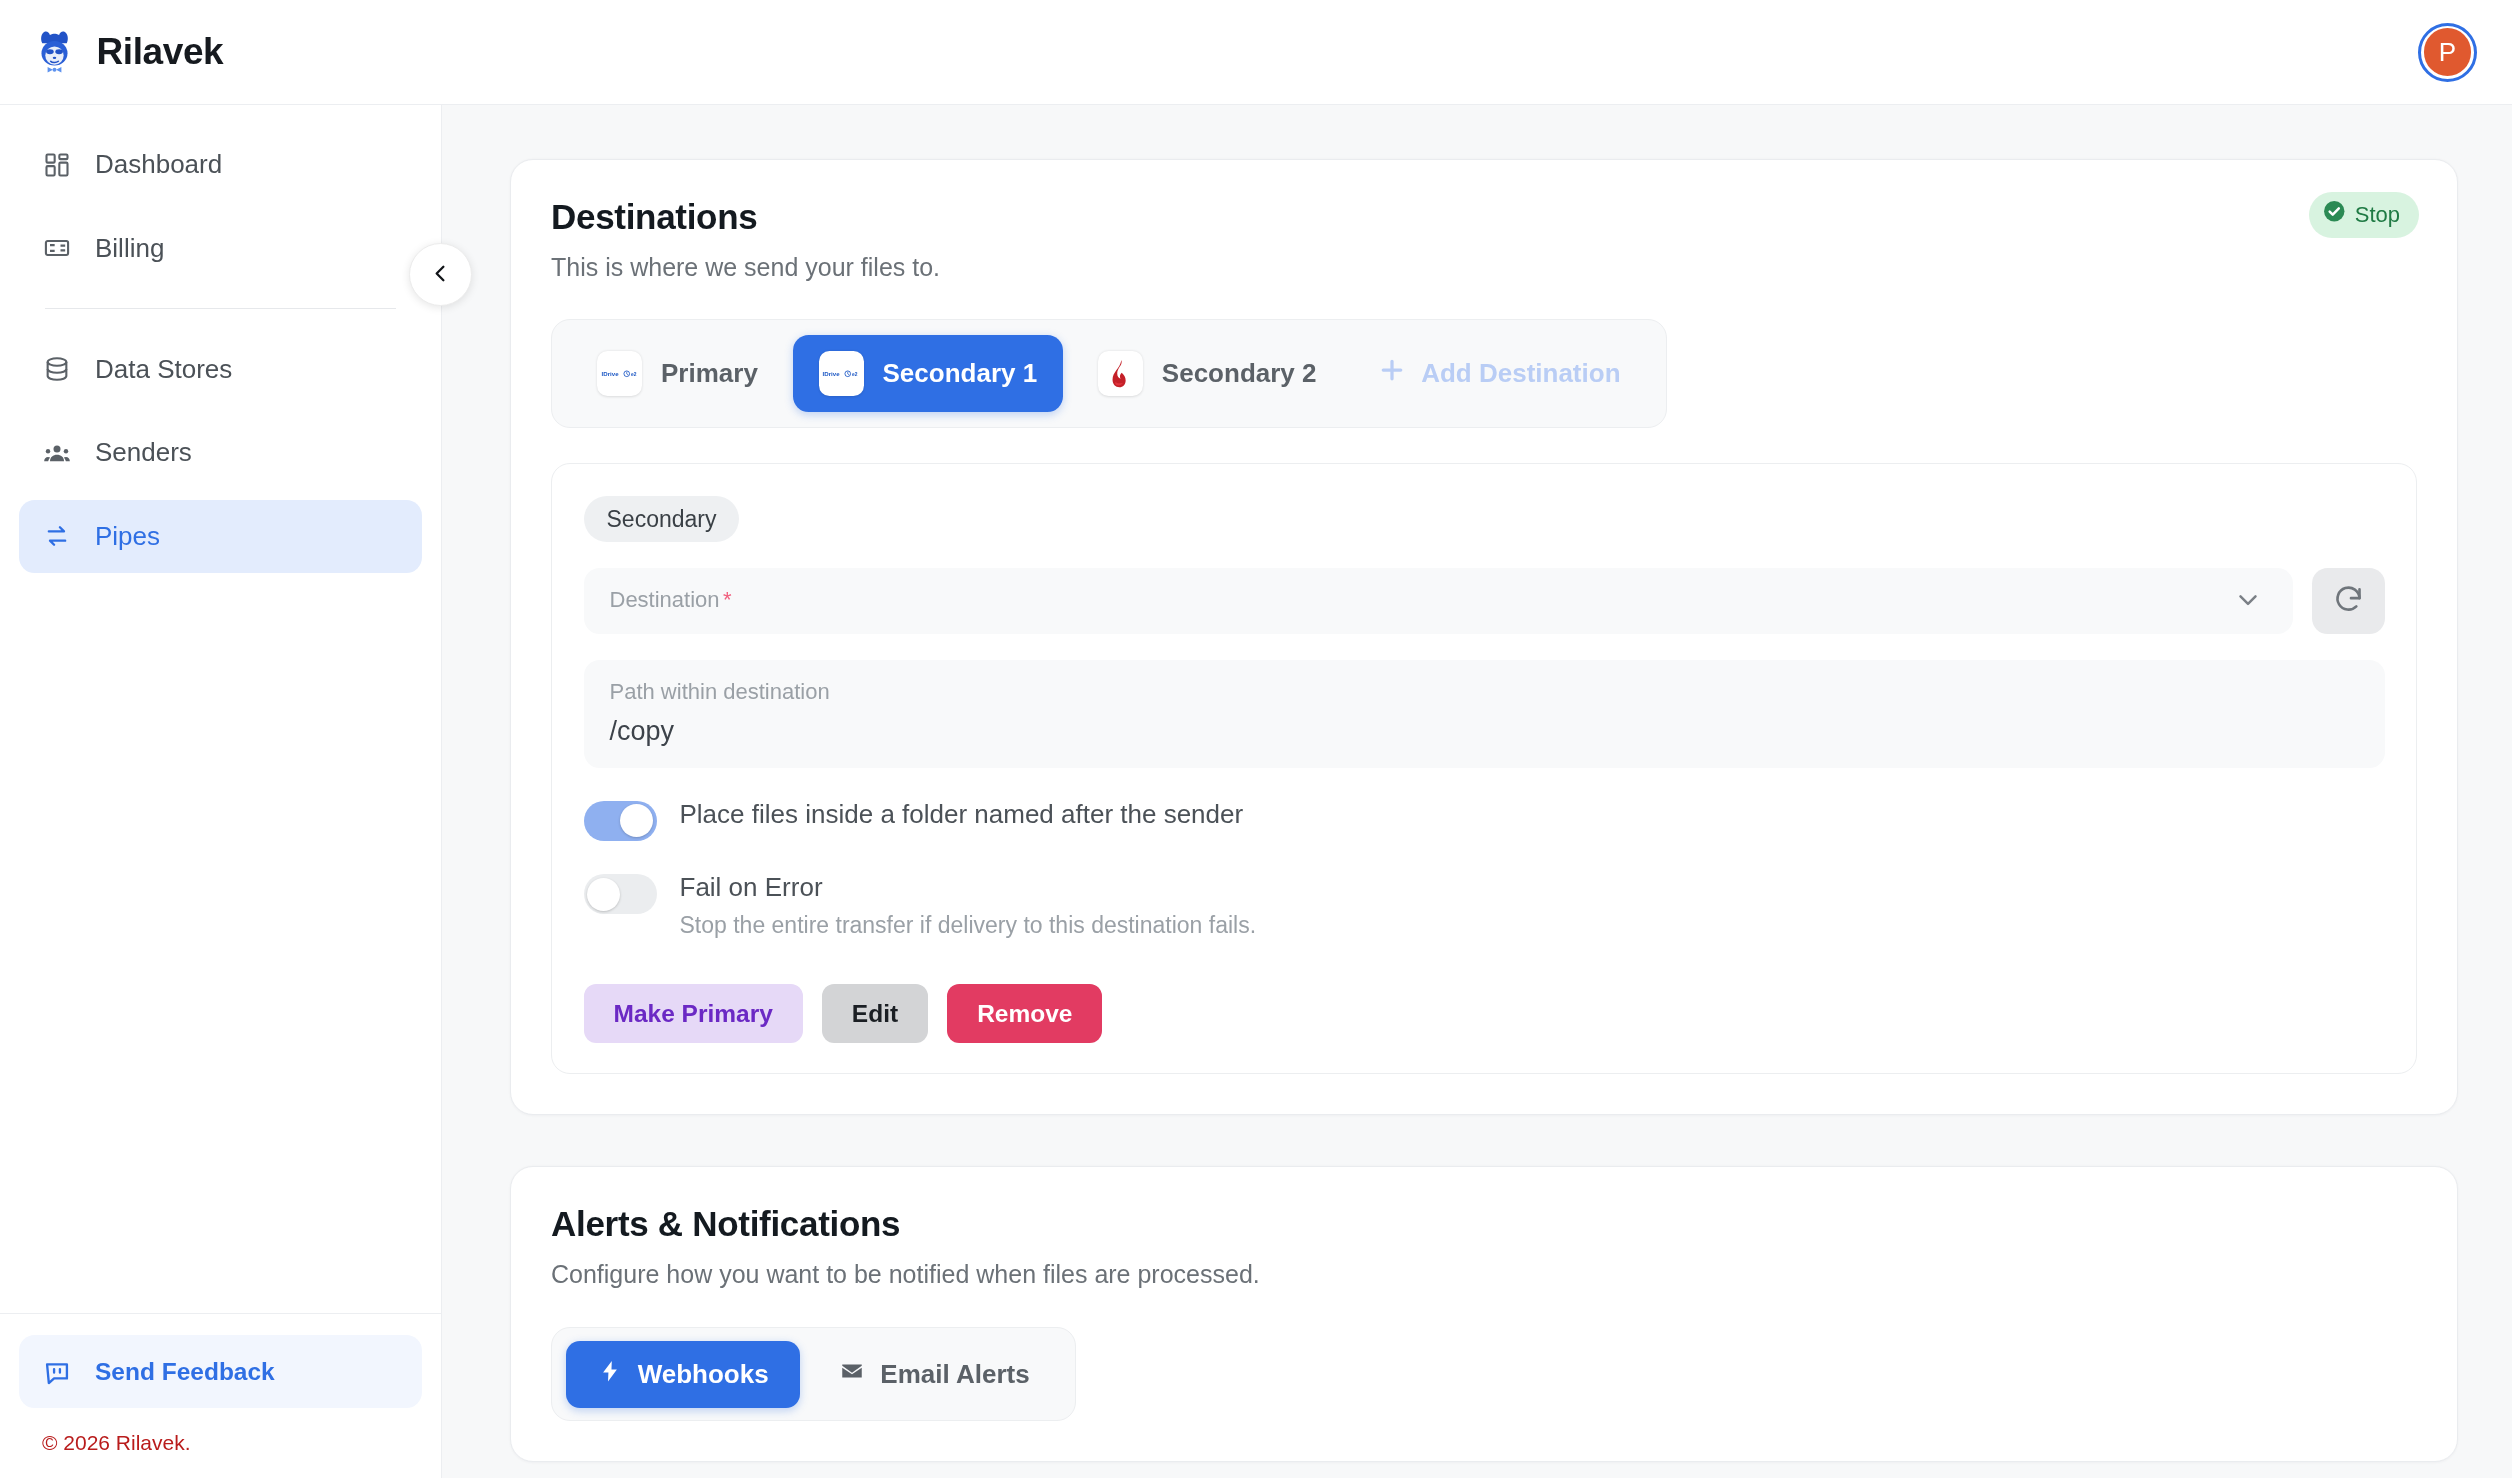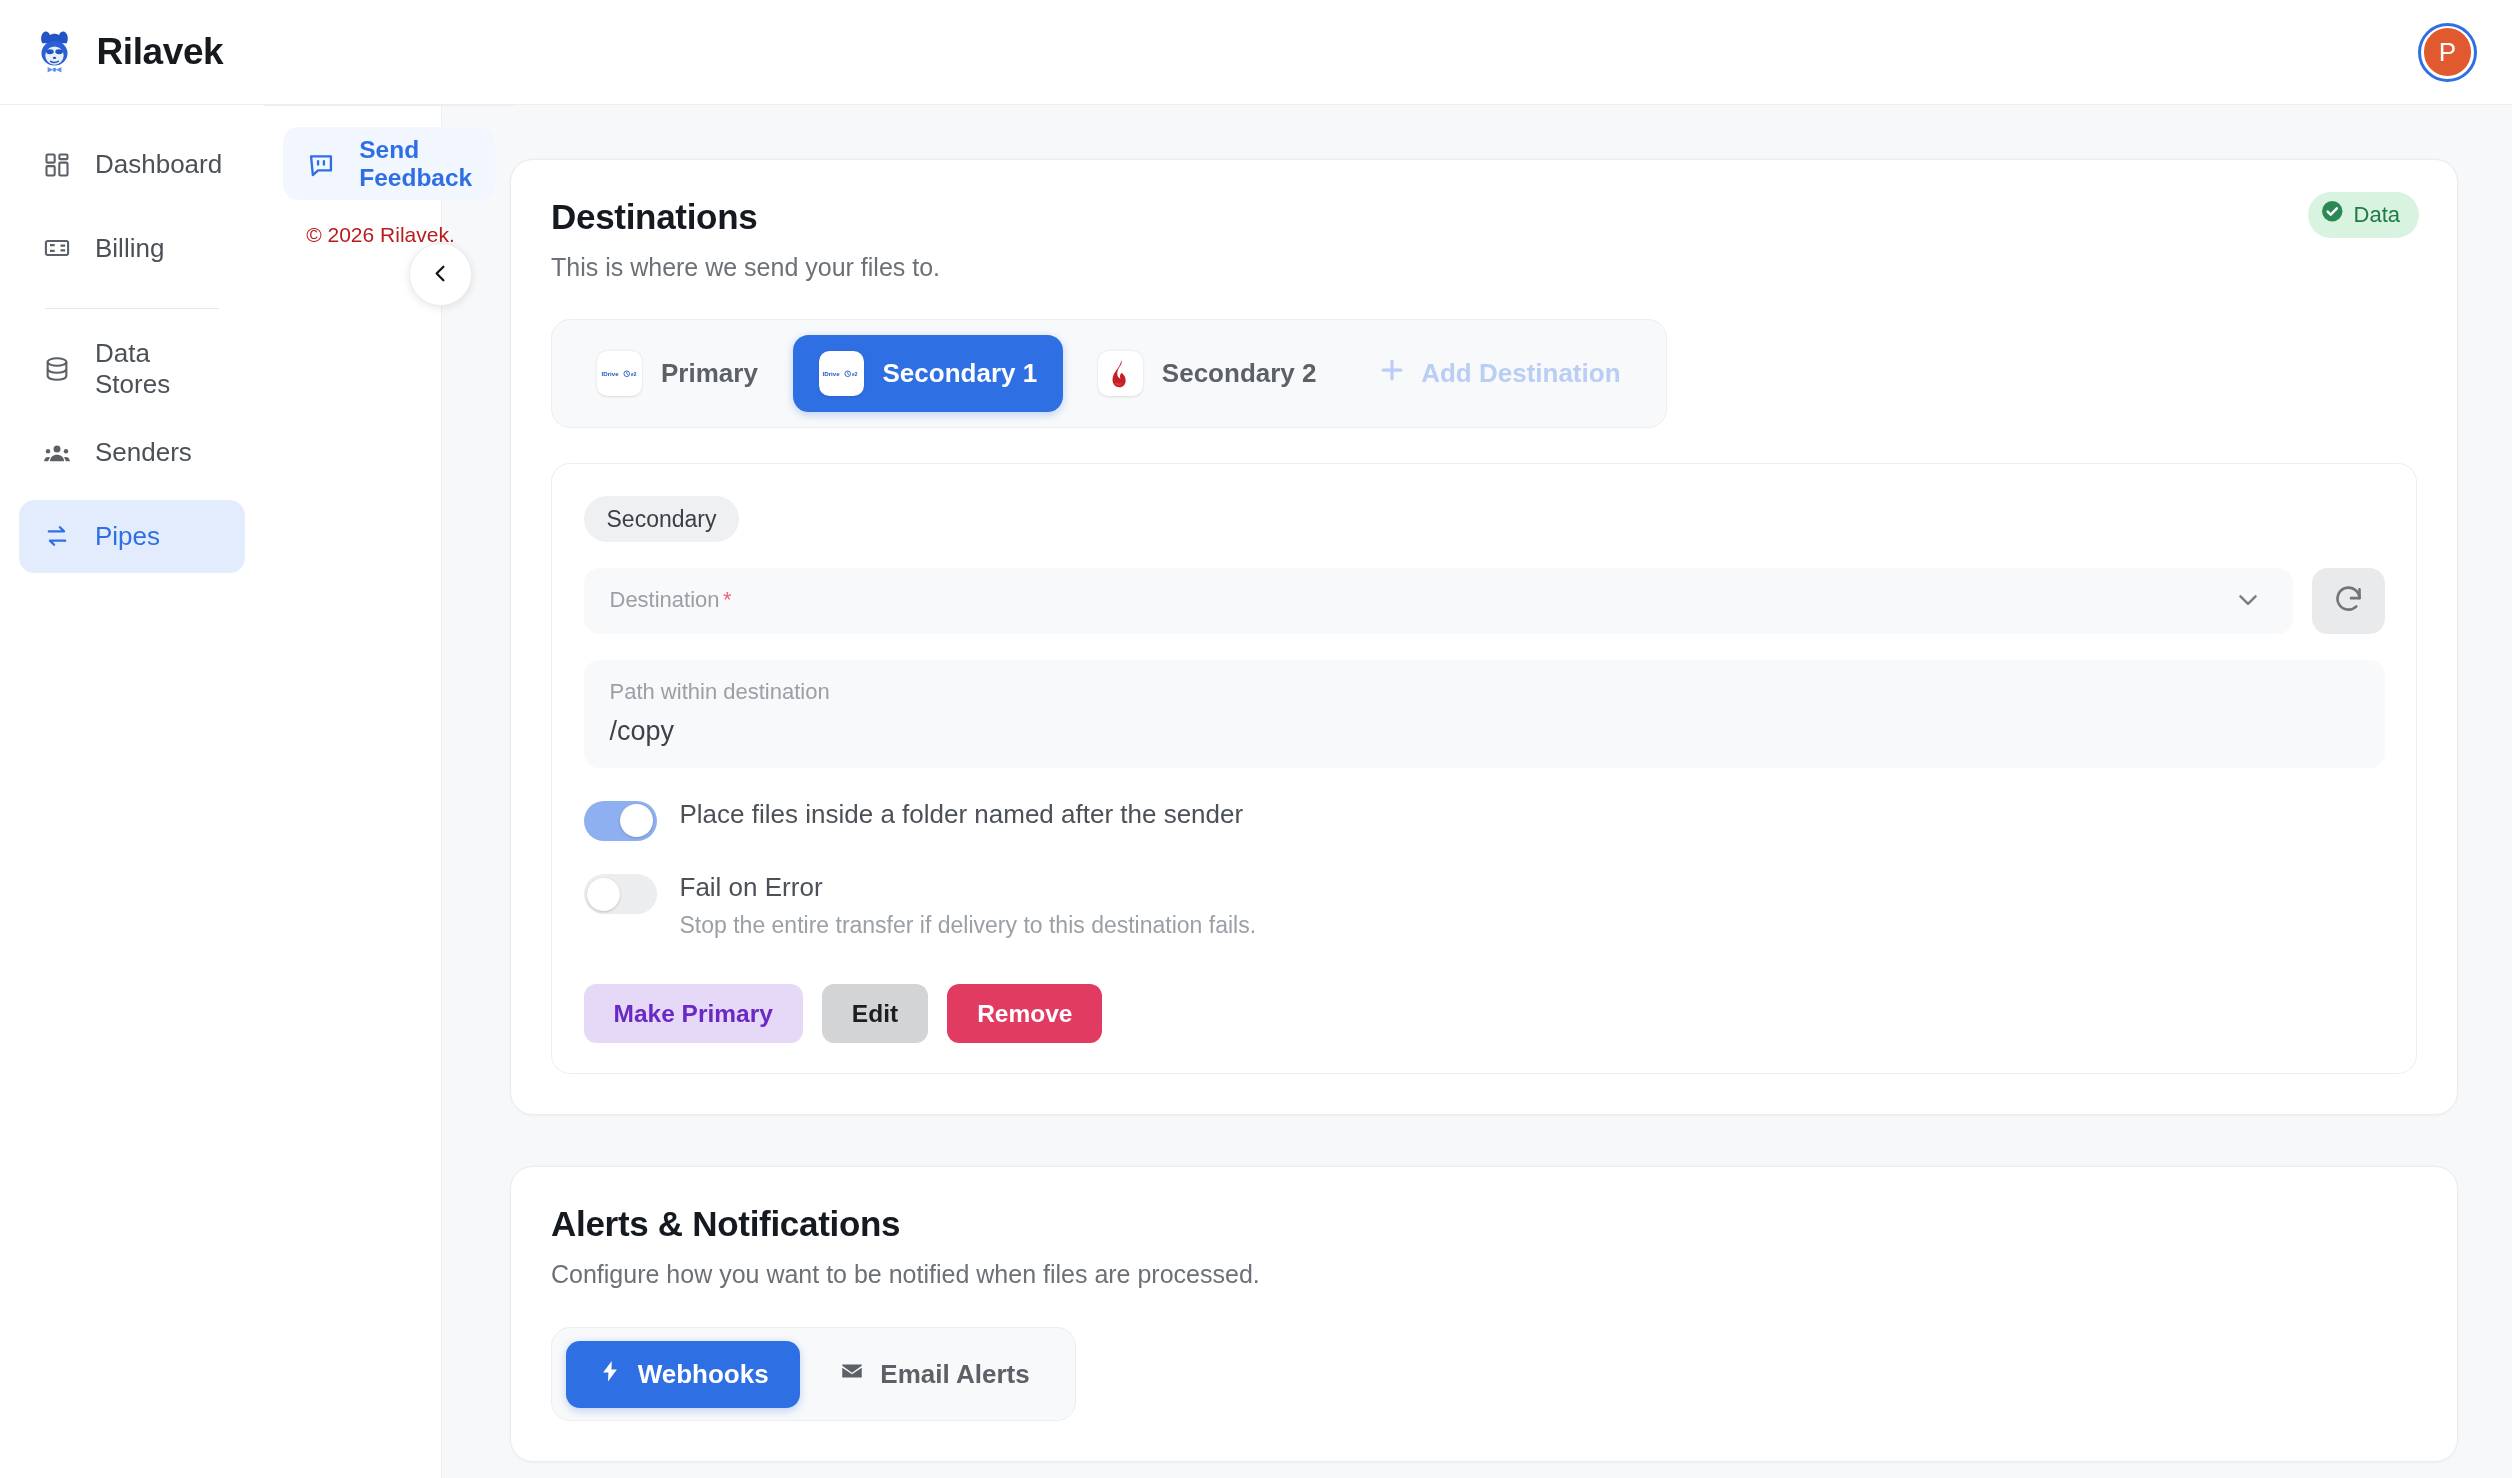--- a/index.html
+++ b/index.html
@@ -36,21 +36,21 @@
   }
 
   
   .body { flex: 1; display: flex; min-height: 0; position: relative; }
 
   
   .sidebar {
     width: 442px; min-width: 442px;
     background: #ffffff;
     border-right: 0.9px solid #eceef1;
-    display: flex; flex-direction: row;
+    display: flex; flex-direction: column;
     position: relative;
   }
   .nav { padding: 23px 19px 0 19px; }
   .nav-item {
     display: flex; align-items: center; gap: 23px;
     height: 73px; padding: 0 23px;
     border-radius: 15.7px;
     color: #4b5157; font-size: 26px;
     margin-bottom: 10.5px;
     cursor: pointer;
@@ -318,21 +318,21 @@
     <div class="main">
 
       <div class="card">
         <div class="valid-badge">
           <span>
             <svg width="24.5" height="24.5" viewBox="0 0 24 24">
               <circle cx="12" cy="12" r="10" fill="#2b8a54"></circle>
               <path d="M7.5 12.3l3 3 6-6.2" fill="none" stroke="#ffffff" stroke-width="2.4" stroke-linecap="round" stroke-linejoin="round"></path>
             </svg>
           </span>
-          <span>Data</span>
+          <span>Stop</span>
         </div>
 
         <div class="card-title">Destinations</div>
         <div class="card-sub">This is where we send your files to.</div>
 
         <div class="tabstrip">
 
           <div class="dtab">
             <span class="brandmark">
               <svg width="38" height="17.5" viewBox="0 0 62 16" style="font-size:30px">

